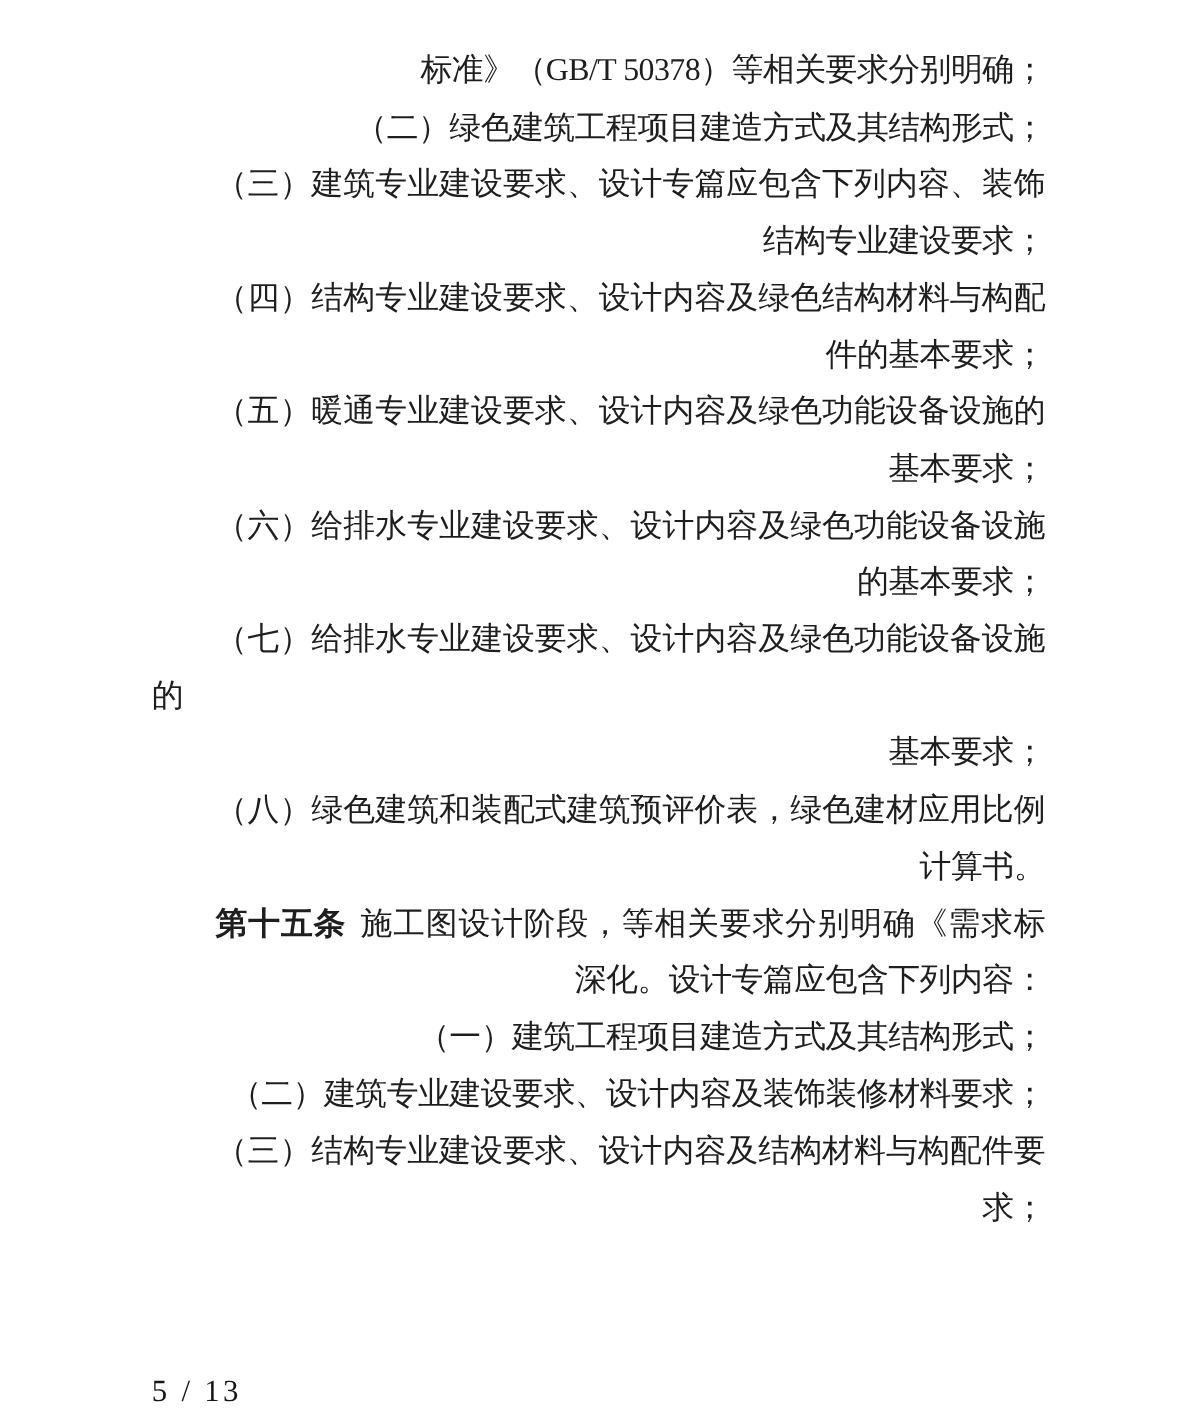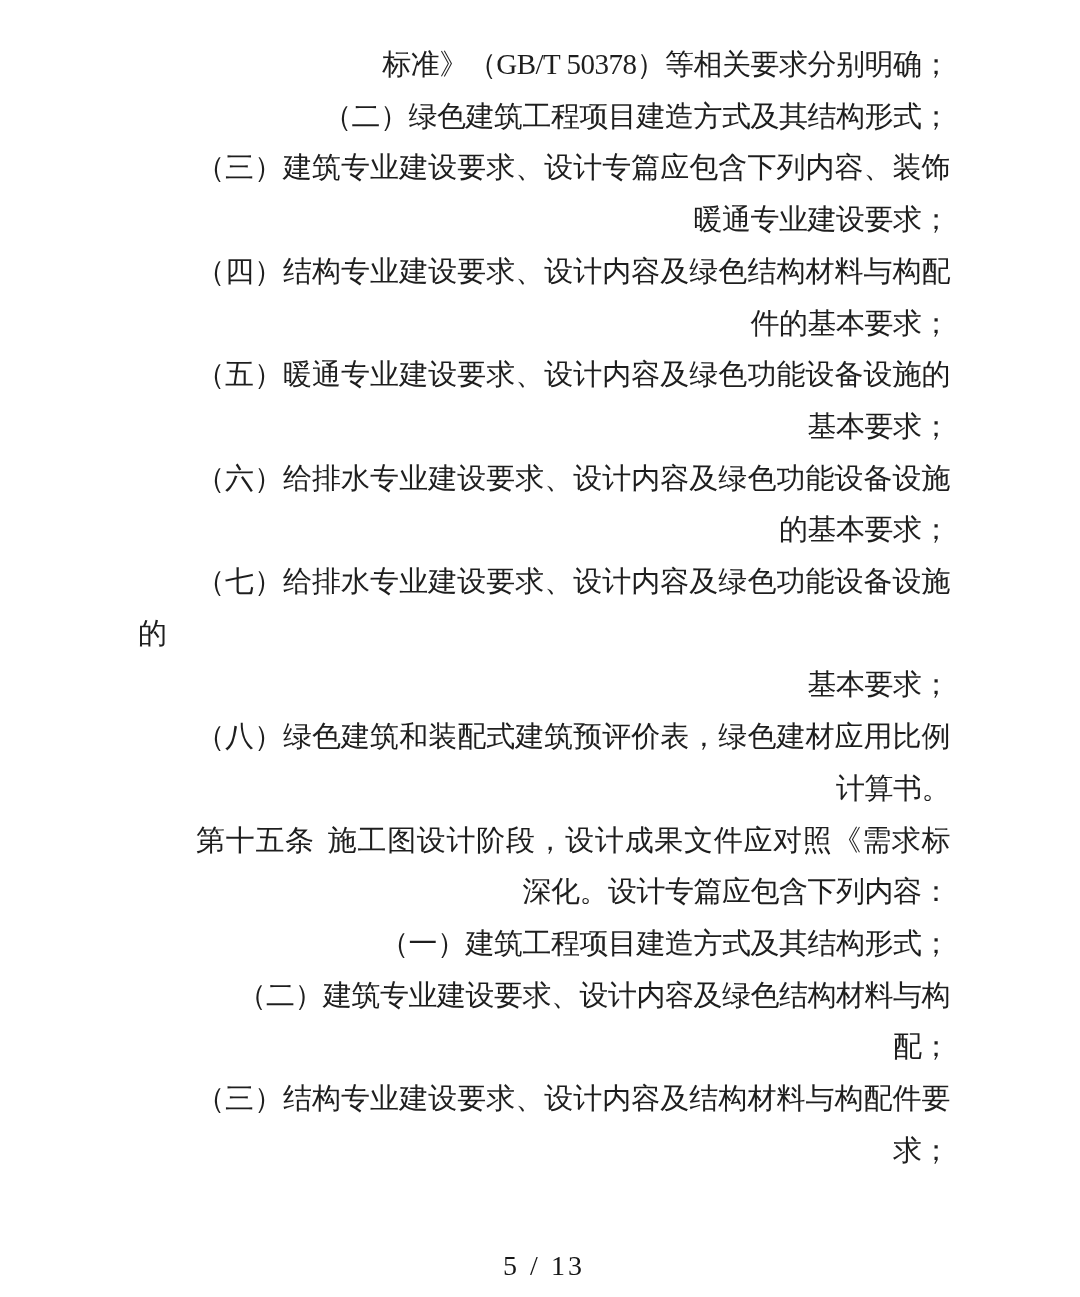--- a/index.html
+++ b/index.html
@@ -29,53 +29,53 @@
     white-space: normal;
   }
   .text-line.indent {
     text-indent: 58px;
   }
   .text-line.justify {
     text-align: justify;
     text-align-last: justify;
   }
   .bold-prefix {
-    font-weight: normal;
+    font-weight: bold;
     margin-right: 13px;
   }
   .page-footer {
     position: absolute;
     left: 138px;
     top: 1250px;
     width: 812px;
-    text-align: center;
+    text-align: left;
     font-size: 28px;
     color: #161616;
     letter-spacing: 3px;
   }
 </style>
 </head>
 <body>
 
 <div class="doc-body">
     <div class="text-line">标准》（GB/T 50378）等相关要求分别明确；</div>
     <div class="text-line indent">（二）绿色建筑工程项目建造方式及其结构形式；</div>
     <div class="text-line indent justify">（三）建筑专业建设要求、设计专篇应包含下列内容、装饰</div>
-    <div class="text-line">暖通专业建设要求；</div>
+    <div class="text-line">结构专业建设要求；</div>
     <div class="text-line indent justify">（四）结构专业建设要求、设计内容及绿色结构材料与构配</div>
     <div class="text-line">件的基本要求；</div>
     <div class="text-line indent justify">（五）暖通专业建设要求、设计内容及绿色功能设备设施的</div>
     <div class="text-line">基本要求；</div>
     <div class="text-line indent justify">（六）给排水专业建设要求、设计内容及绿色功能设备设施</div>
     <div class="text-line">的基本要求；</div>
     <div class="text-line indent justify">（七）给排水专业建设要求、设计内容及绿色功能设备设施的</div>
     <div class="text-line">基本要求；</div>
     <div class="text-line indent justify">（八）绿色建筑和装配式建筑预评价表，绿色建材应用比例</div>
     <div class="text-line">计算书。</div>
-    <div class="text-line indent justify"><span class="bold-prefix">第十五条</span><span>施工图设计阶段，设计成果文件应对照《需求标</span></div>
+    <div class="text-line indent justify"><span class="bold-prefix">第十五条</span><span>施工图设计阶段，等相关要求分别明确《需求标</span></div>
     <div class="text-line">深化。设计专篇应包含下列内容：</div>
     <div class="text-line indent">（一）建筑工程项目建造方式及其结构形式；</div>
-    <div class="text-line indent">（二）建筑专业建设要求、设计内容及绿色结构材料与构配；</div>
+    <div class="text-line indent">（二）建筑专业建设要求、设计内容及装饰装修材料要求；</div>
     <div class="text-line indent justify">（三）结构专业建设要求、设计内容及结构材料与构配件要</div>
     <div class="text-line">求；</div>
   </div>
 
 <div class="page-footer">5 / 13</div>
 
 </body></html>

